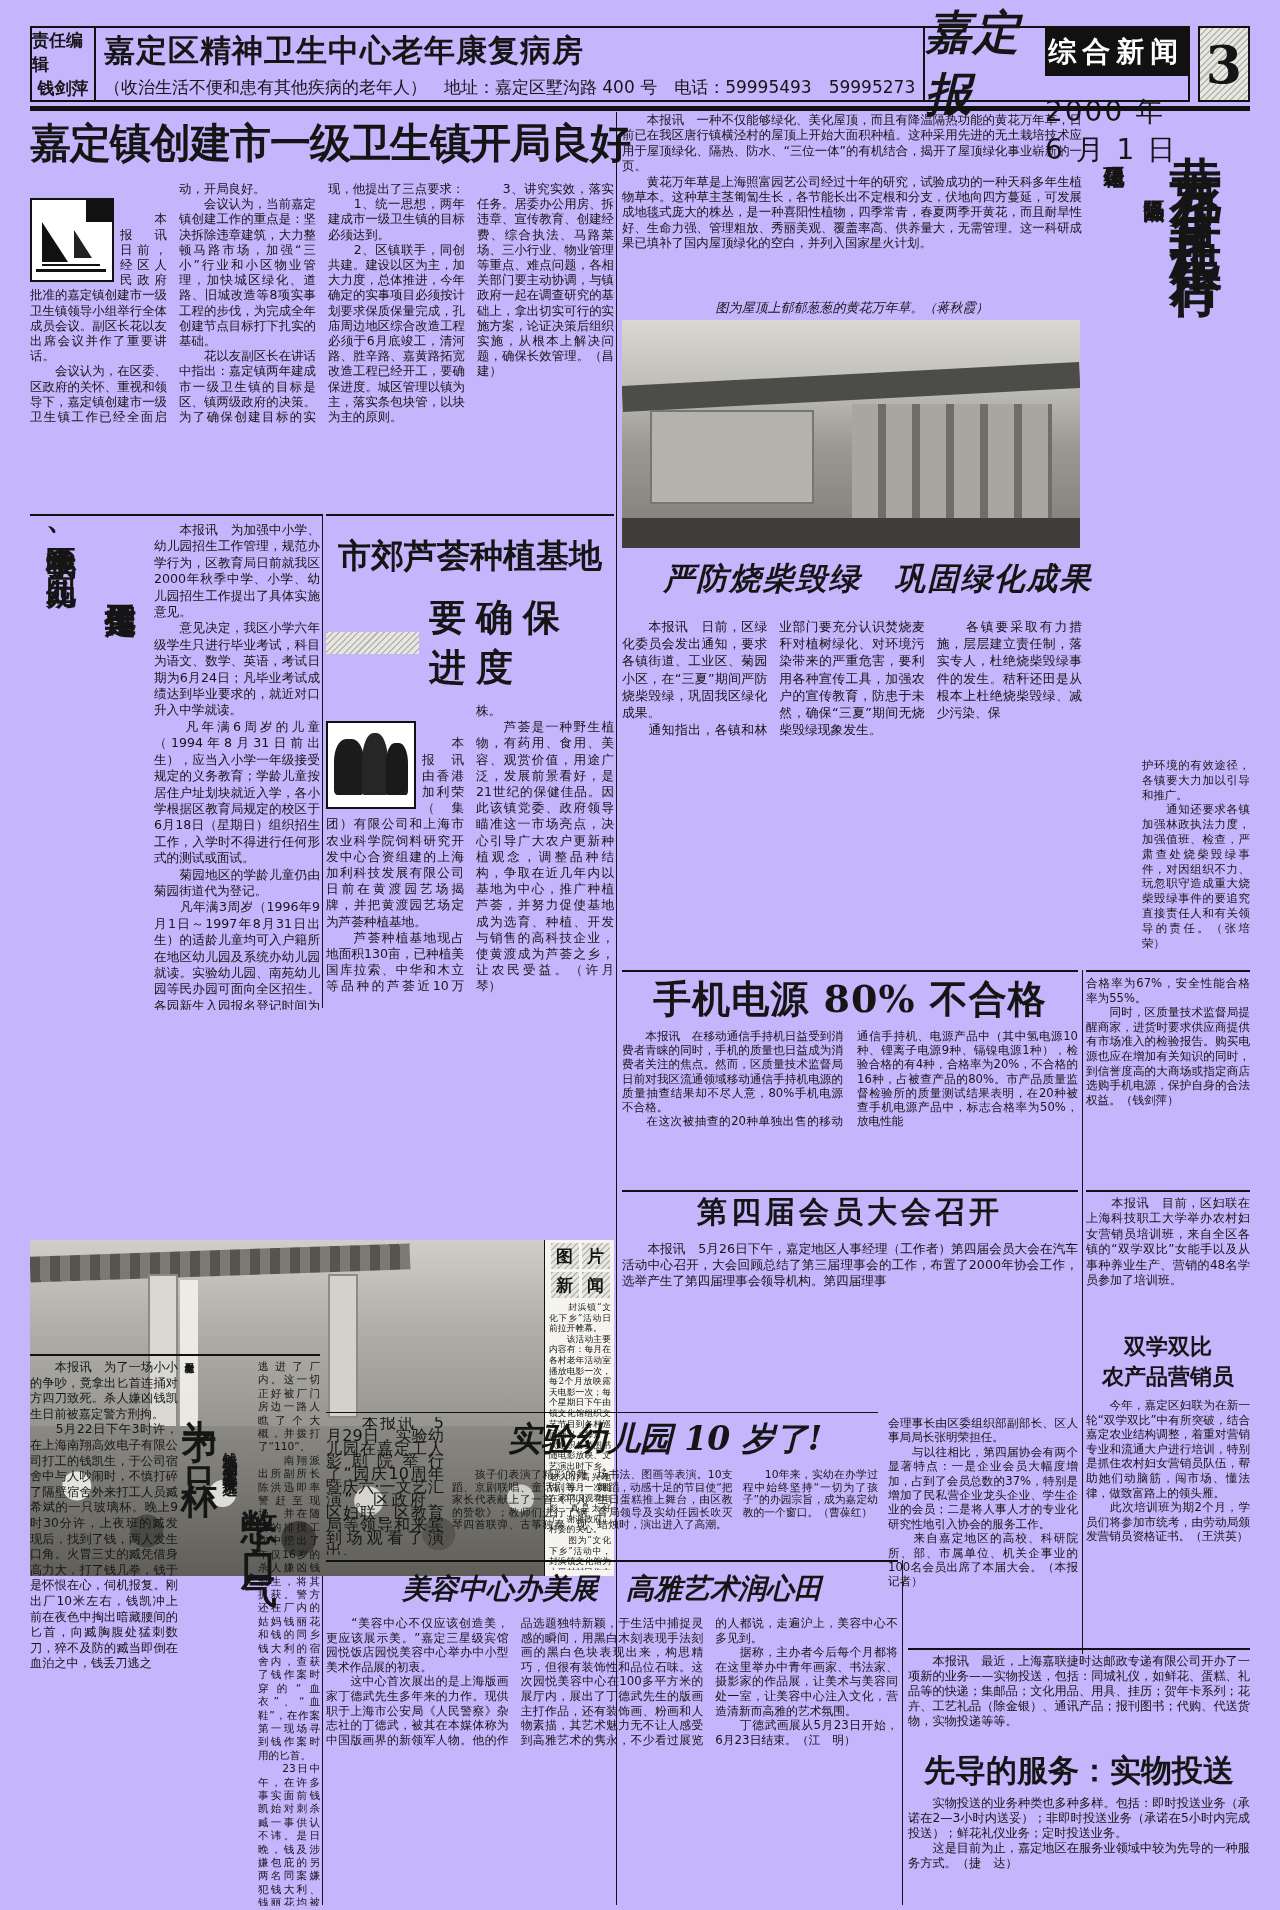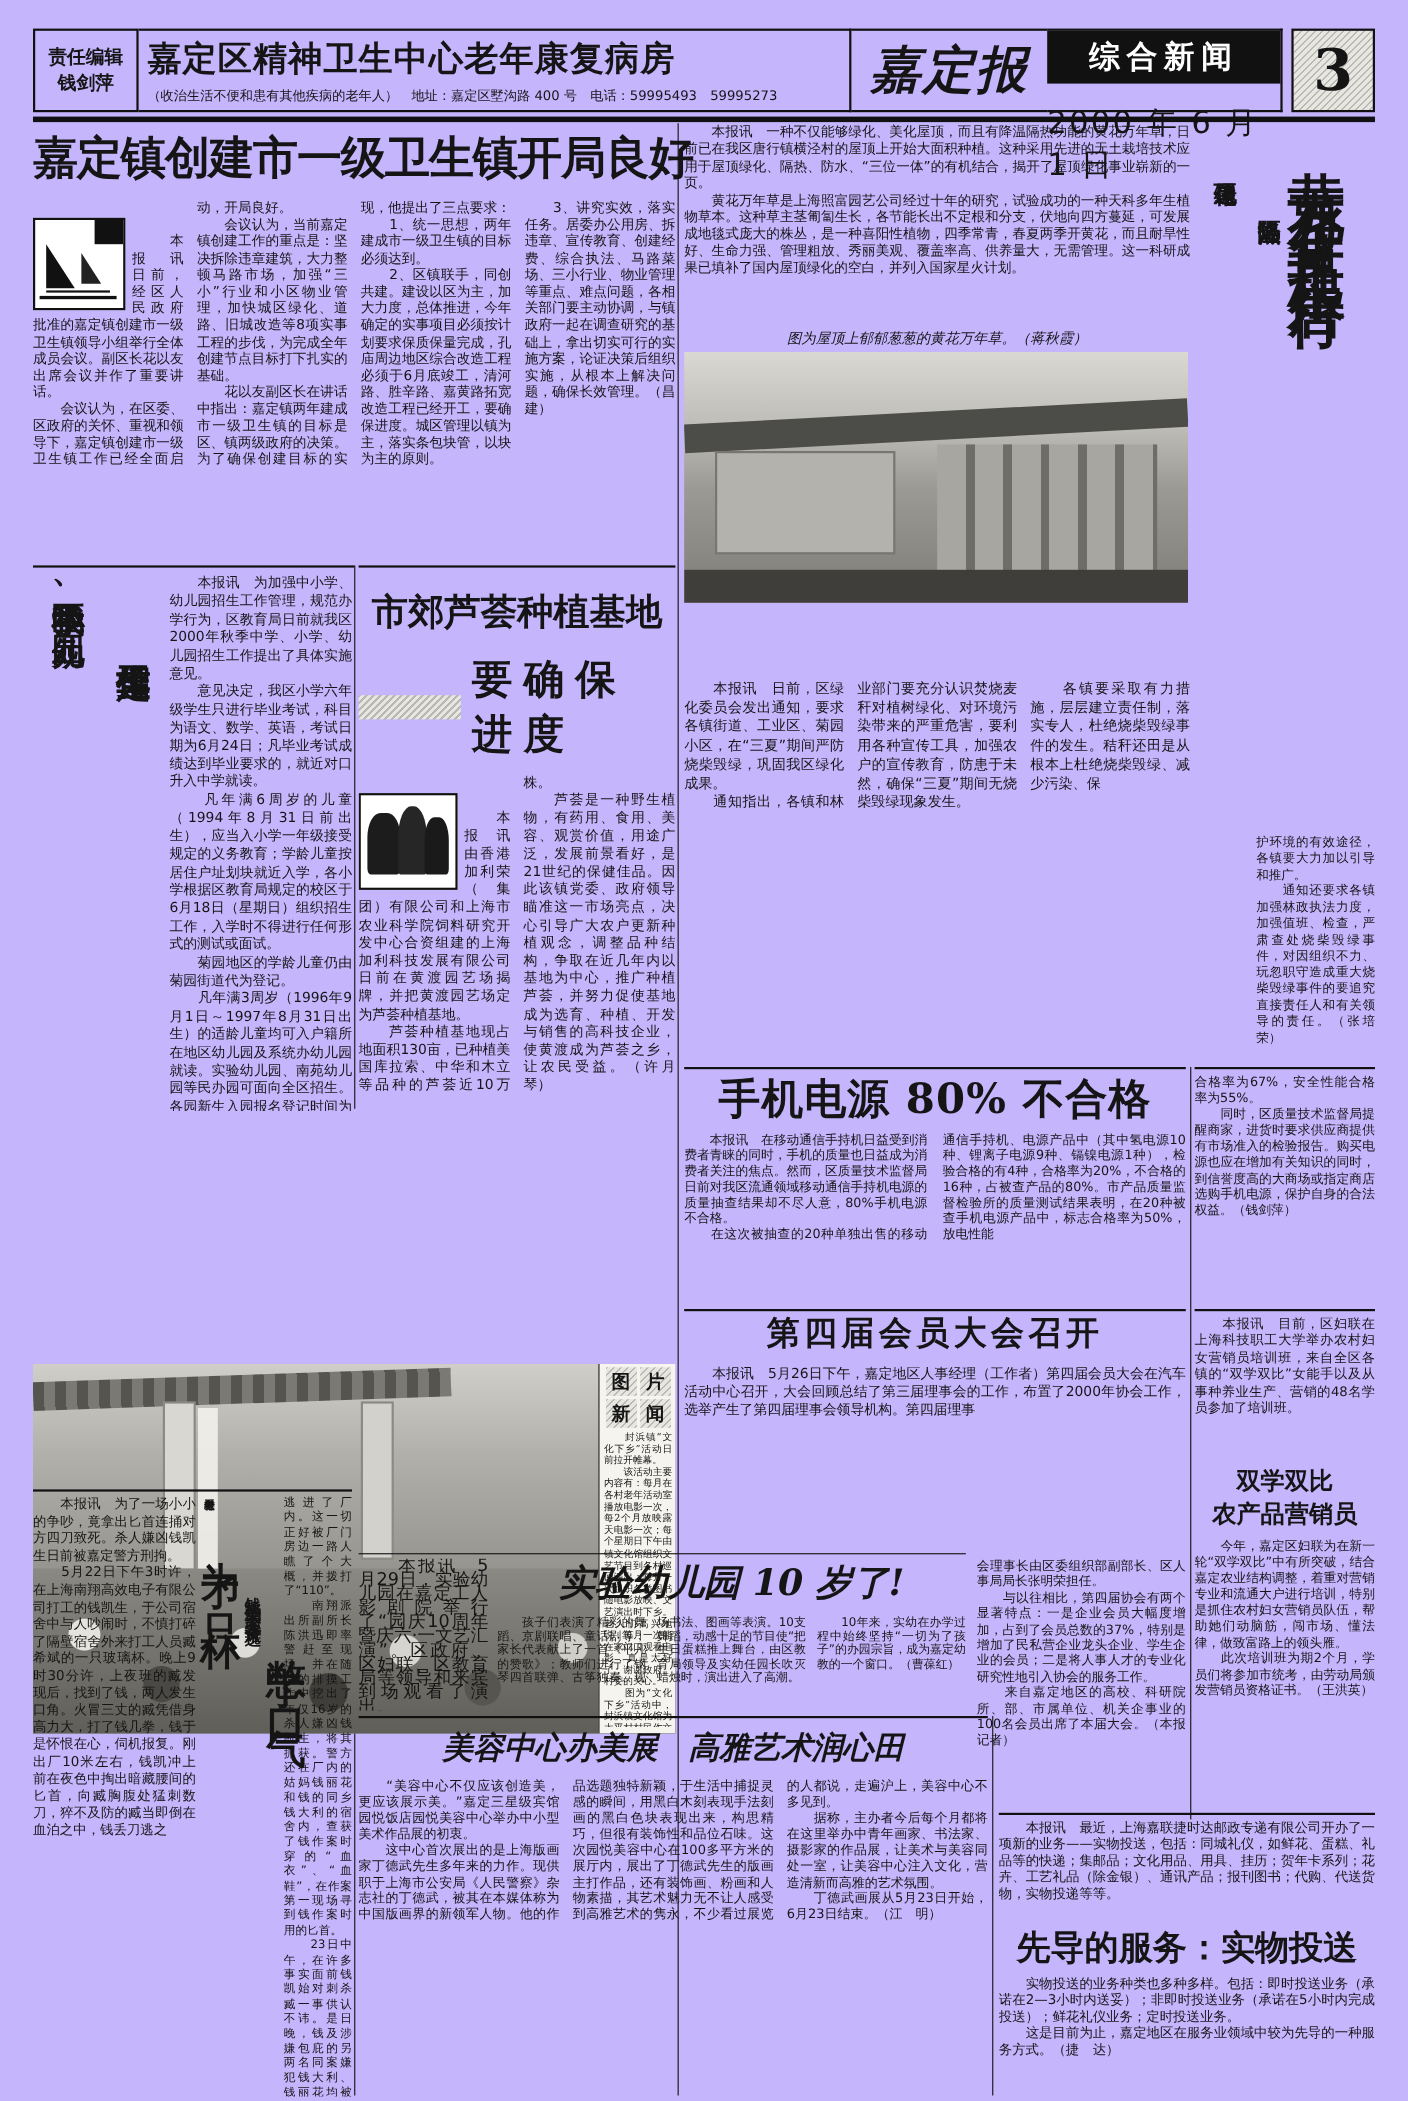--- a/index.html
+++ b/index.html
@@ -10,21 +10,21 @@
   .vt{writing-mode:vertical-lr;text-orientation:upright;}
   .serif{font-family:"DejaVu Serif","Liberation Serif",serif;}
   .hatch{background:repeating-linear-gradient(135deg,#b9b9b4 0 1.5px,#e7e6e0 1.5px 4.5px);}
   .vline{background:#111;width:1px;}
   
   .hdr{display:flex;align-items:stretch;}
   .ed-box{width:92px;border:2px solid #111;display:flex;flex-direction:column;justify-content:center;
           align-items:center;font-weight:bold;font-size:17px;line-height:24px;}
   .hosp{flex:1;border:2px solid #111;border-left:none;padding:2px 8px;display:flex;flex-direction:column;justify-content:center;}
   .hosp-t{font-size:31px;font-weight:bold;letter-spacing:1px;white-space:nowrap;}
-  .hosp-s{font-size:12px;margin-top:4px;white-space:nowrap;}
+  .hosp-s{font-size:17px;margin-top:4px;white-space:nowrap;text-align:center;}
   .paper{width:178px;border-top:2px solid #111;border-bottom:2px solid #111;display:flex;align-items:center;justify-content:center;
          font-size:46px;font-weight:bold;font-style:italic;letter-spacing:2px;}
   .sec{width:212px;border:2px solid #111;border-left:none;display:flex;flex-direction:column;}
   .sec-b{background:#111;color:#fff;font-size:28px;font-weight:bold;text-align:center;letter-spacing:6px;padding:5px 0;}
   .sec-d{font-size:28px;letter-spacing:2px;padding:6px 0 2px;margin-top:11px;}
   .pgn{width:72px;margin-left:8px;border:2px solid #111;display:flex;align-items:center;justify-content:center;
        font-size:52px;font-weight:bold;}
   .kai{font-family:"DejaVu Serif","Liberation Serif",serif;font-style:italic;}
   .woodcut{border:2px solid #111;background:#fff;position:relative;overflow:hidden;}
   .phot{background:linear-gradient(180deg,#d9d8d2 0%,#bdbcb6 30%,#9a9993 55%,#7d7c76 100%);position:relative;overflow:hidden;}
@@ -114,20 +114,21 @@
     <i style="position:absolute;left:30px;top:92px;width:160px;height:90px;background:#b3b2ac;box-shadow:0 0 0 2px #77766f;"></i>
     <i style="position:absolute;left:230px;top:84px;width:200px;height:120px;background:repeating-linear-gradient(90deg,#a7a6a0 0 26px,#6e6d67 26px 34px);"></i>
     <i style="position:absolute;left:0;bottom:0;width:458px;height:30px;background:#3f3e3a;"></i>
   </div>
   <div class="abs vt" style="left:1094px;top:150px;width:40px;height:320px;font-size:21px;font-weight:bold;line-height:40px;">
     <div>绿化屋顶</div>
     <div style="margin-top:34px;">降温隔热</div>
   </div>
   <div class="abs vt serif" style="left:1142px;top:114px;width:108px;height:642px;font-size:52px;font-weight:bold;line-height:108px;letter-spacing:14px;">黄花万年草扎根唐行</div>
 
+  <div class="abs serif" style="left:622px;top:558px;width:512px;height:50px;font-size:31px;font-weight:bold;text-align:center;letter-spacing:2px;white-space:nowrap;font-style:italic;">严防烧柴毁绿　巩固绿化成果</div>
   <div class="abs jt" style="left:622px;top:618px;width:460px;height:348px;column-count:3;column-gap:12px;font-size:12.8px;line-height:17.2px;">　　本报讯　日前，区绿化委员会发出通知，要求各镇街道、工业区、菊园小区，在“三夏”期间严防烧柴毁绿，巩固我区绿化成果。
 　　通知指出，各镇和林业部门要充分认识焚烧麦秆对植树绿化、对环境污染带来的严重危害，要利用各种宣传工具，加强农户的宣传教育，防患于未然，确保“三夏”期间无烧柴毁绿现象发生。
 　　各镇要采取有力措施，层层建立责任制，落实专人，杜绝烧柴毁绿事件的发生。秸秆还田是从根本上杜绝烧柴毁绿、减少污染、保</div>
   <div class="abs jt" style="left:1142px;top:758px;width:108px;height:208px;font-size:11.4px;line-height:14.8px;">护环境的有效途径，各镇要大力加以引导和推广。
 　　通知还要求各镇加强林政执法力度，加强值班、检查，严肃查处烧柴毁绿事件，对因组织不力、玩忽职守造成重大烧柴毁绿事件的要追究直接责任人和有关领导的责任。（张培荣）</div>
 
   <div class="abs" style="left:622px;top:970px;width:456px;height:216px;border-top:2px solid #111;">
     <div class="serif" style="font-size:38px;font-weight:bold;text-align:center;margin-top:2px;letter-spacing:1px;">手机电源 80% 不合格</div>
     <div class="jt" style="margin-top:4px;height:128px;column-count:2;column-gap:14px;font-size:11.6px;line-height:14.2px;">　　本报讯　在移动通信手持机日益受到消费者青睐的同时，手机的质量也日益成为消费者关注的焦点。然而，区质量技术监督局日前对我区流通领域移动通信手持机电源的质量抽查结果却不尽人意，80%手机电源不合格。
 　　在这次被抽查的20种单独出售的移动通信手持机、电源产品中（其中氢电源10种、锂离子电源9种、镉镍电源1种），检验合格的有4种，合格率为20%，不合格的16种，占被查产品的80%。市产品质量监督检验所的质量测试结果表明，在20种被查手机电源产品中，标志合格率为50%，放电性能</div>

